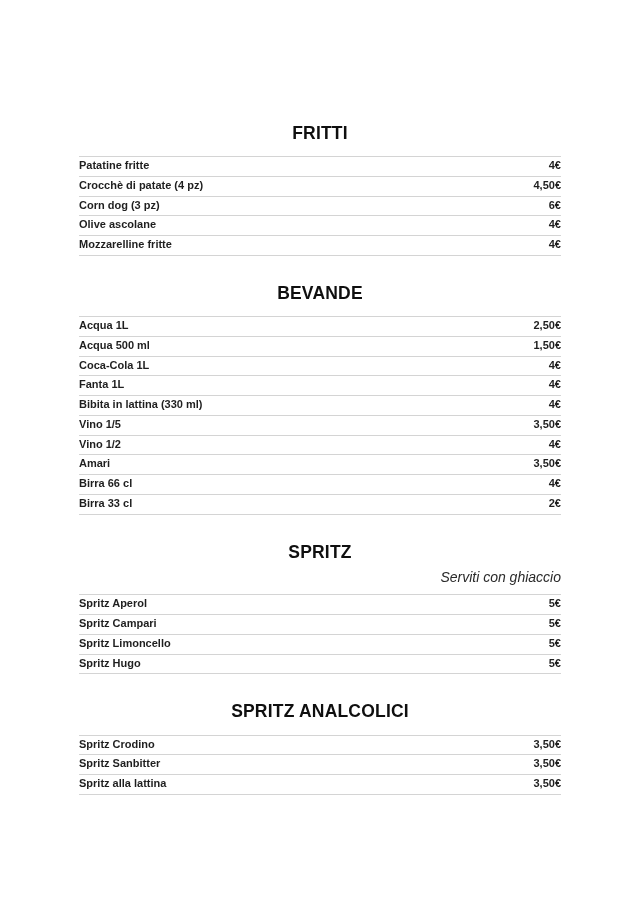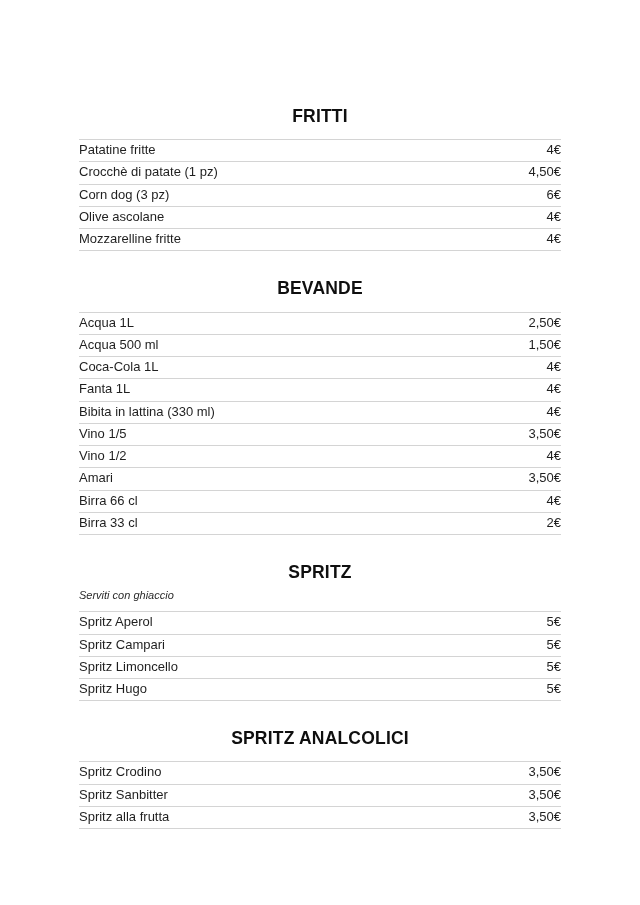--- a/index.html
+++ b/index.html
@@ -17,64 +17,65 @@
   .page {
     width: 640px;
     height: 905px;
     box-sizing: border-box;
     background: #ffffff;
     position: relative;
     overflow: hidden;
   }
   .content {
     width: 482px;
-    margin: 0 auto;
+    margin: 17px auto;
     padding-top: 106px;
     box-sizing: border-box;
   }
   .section {
     width: 100%;
   }
   .section + .section {
     margin-top: 27px;
   }
   .section-heading {
     text-align: center;
     font-weight: bold;
     font-size: 17.5px;
     letter-spacing: 0.2px;
     color: #0f0f0f;
     margin: 0 0 13px 0;
     line-height: 1.15;
   }
   .section-subtitle {
-    text-align: left;
+    text-align: right;
     font-style: italic;
-    font-size: 11px;
+    font-size: 14px;
     color: #2a2a2a;
     margin: -6px 0 9px 0;
     line-height: 1.2;
   }
   .items {
     width: 100%;
     border-collapse: collapse;
     table-layout: fixed;
   }
   .items tr {
     height: 19.4px;
   }
   .items td {
     border-bottom: 1px solid #d4d4d4;
-    font-size: 13px;
+    font-size: 11px;
     line-height: 1.25;
     padding: 2px 0 3px 0;
     vertical-align: bottom;
     color: #1f1f1f;
     white-space: nowrap;
     overflow: hidden;
+    font-weight: bold;
   }
   .items tr:first-child td {
     border-top: 1px solid #d4d4d4;
   }
   .item-name {
     text-align: left;
     padding-left: 1px;
   }
   .item-price {
     text-align: right;
@@ -89,21 +90,21 @@
   <div class="content" id="sections-root">
       <div class="section">
         <div class="section-heading">FRITTI</div>
         <table class="items">
           <tbody>
             <tr>
               <td class="item-name">Patatine fritte</td>
               <td class="item-price">4€</td>
             </tr>
             <tr>
-              <td class="item-name">Crocchè di patate (1 pz)</td>
+              <td class="item-name">Crocchè di patate (4 pz)</td>
               <td class="item-price">4,50€</td>
             </tr>
             <tr>
               <td class="item-name">Corn dog (3 pz)</td>
               <td class="item-price">6€</td>
             </tr>
             <tr>
               <td class="item-name">Olive ascolane</td>
               <td class="item-price">4€</td>
             </tr>
@@ -191,20 +192,20 @@
           <tbody>
             <tr>
               <td class="item-name">Spritz Crodino</td>
               <td class="item-price">3,50€</td>
             </tr>
             <tr>
               <td class="item-name">Spritz Sanbitter</td>
               <td class="item-price">3,50€</td>
             </tr>
             <tr>
-              <td class="item-name">Spritz alla frutta</td>
+              <td class="item-name">Spritz alla lattina</td>
               <td class="item-price">3,50€</td>
             </tr>
           </tbody>
         </table>
       </div>
     </div>
 </div>
 
 </body></html>

